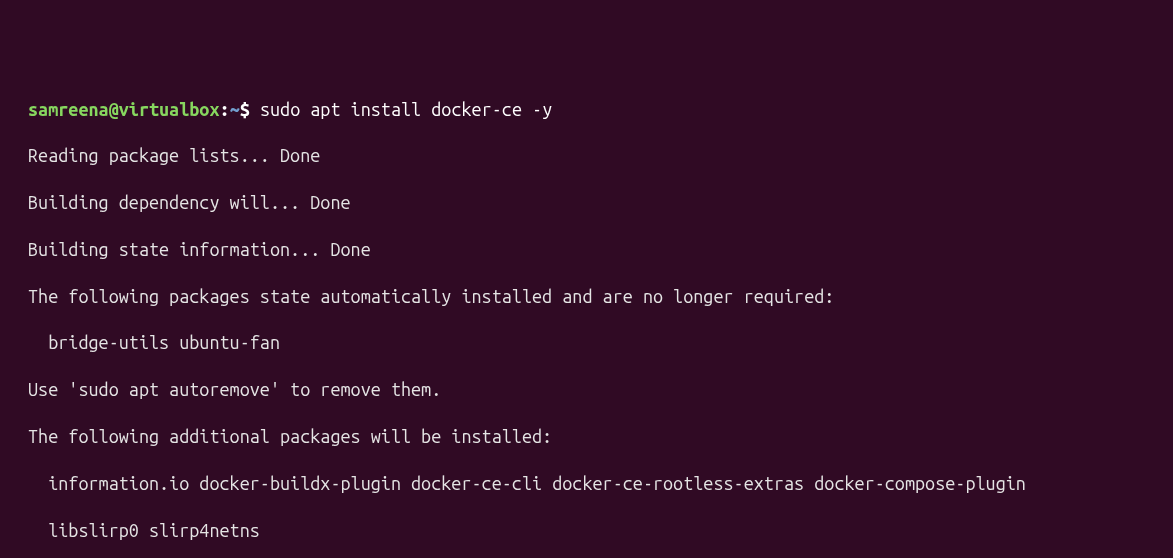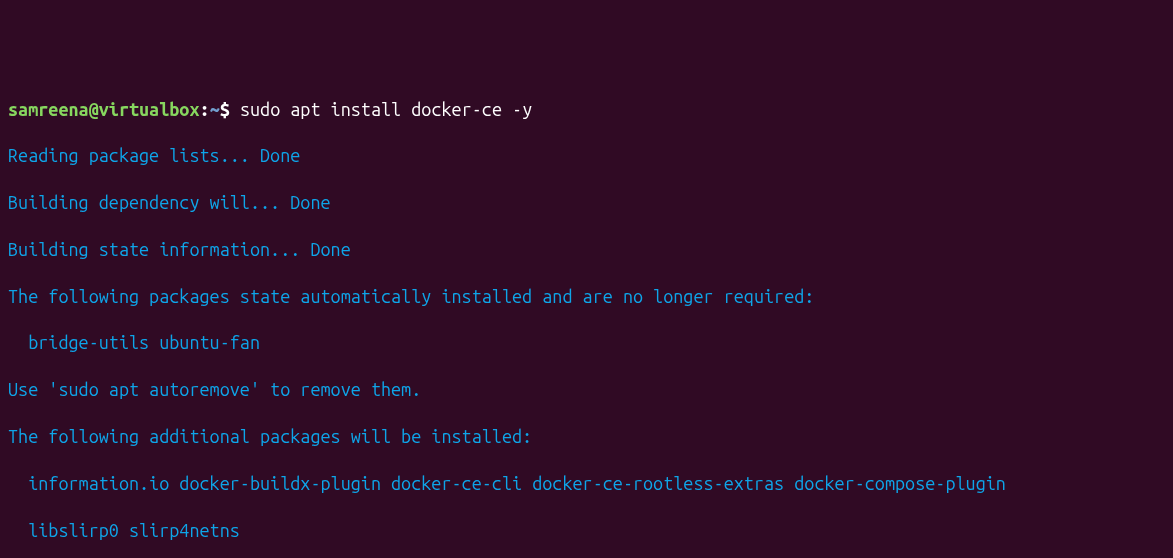--- a/index.html
+++ b/index.html
@@ -28,24 +28,25 @@
       font-weight: bold;
     }
     .prompt-path {
       color: #729fcf;
       font-weight: bold;
     }
     .command {
       color: #ffffff;
     }
     .output-line {
-      color: #0ea5e9;
+      color: #e5e5e5;
     }
     .terminal-line {
       display: block;
+      margin-left: 20px;
     }
   </style>
 </head>
 <body>
 
 
 
 <span class="terminal-line"><span class="prompt-user">samreena@virtualbox</span><span class="prompt-colon">:</span><span class="prompt-path">~</span><span class="prompt-colon">$ </span><span class="command">sudo apt install docker-ce -y</span></span>
 <span class="terminal-line output-line">Reading package lists... Done</span>
 <span class="terminal-line output-line">Building dependency will... Done</span>

